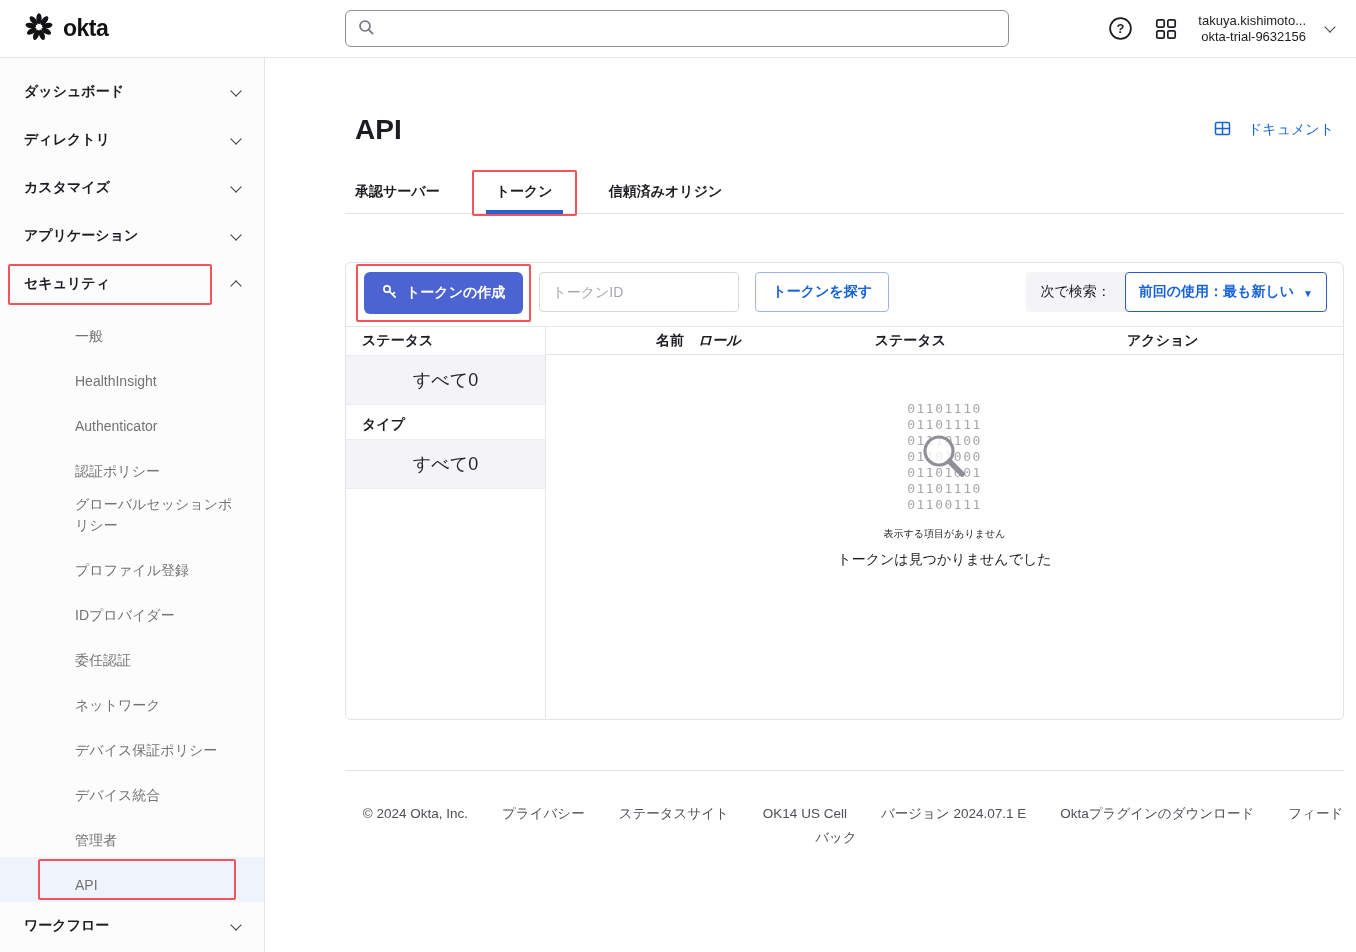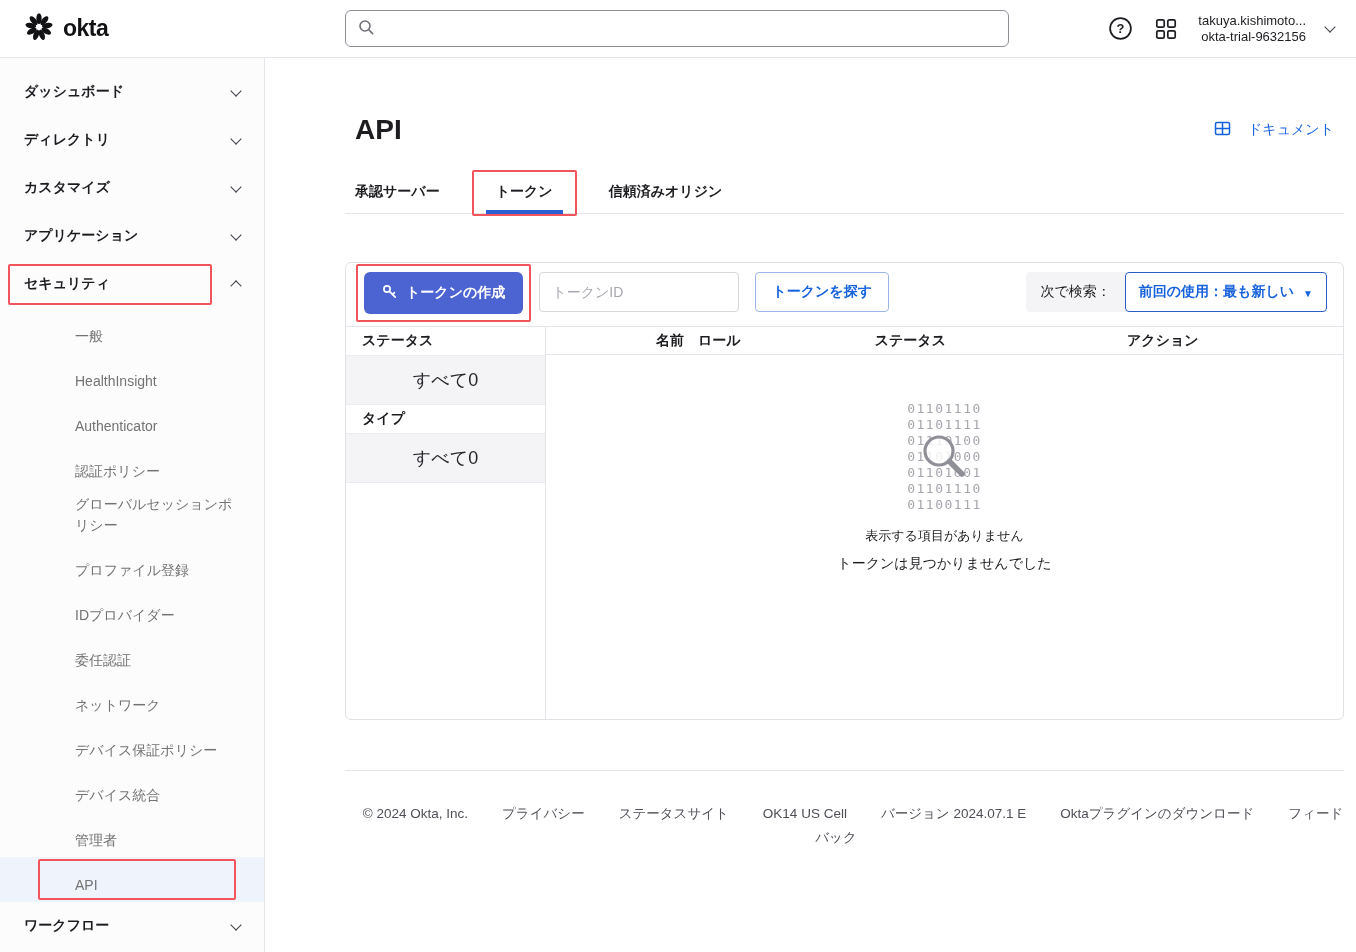--- a/index.html
+++ b/index.html
@@ -72,33 +72,33 @@
   .sort-select{display:flex;align-items:center;gap:9px;padding:0 13px;border:1px solid #2c5cc6;
     border-radius:4px;color:var(--accent);font-weight:700;font-size:14px;background:#fff;cursor:pointer;}
   .sort-caret{font-size:10px;transform:translateY(1px);}
   
   .table-region{flex:1;display:flex;border-top:1px solid var(--line);}
   .filters{width:200px;flex-shrink:0;border-right:1px solid var(--line);}
   .filter-header{height:28px;display:flex;align-items:center;padding:0 16px;font-weight:700;font-size:14px;}
   .filter-row{height:50px;display:flex;align-items:center;justify-content:center;padding:0 16px;
     background:var(--rowbg);font-size:18px;color:#26262b;border-top:1px solid #ececf0;
     border-bottom:1px solid #ececf0;cursor:pointer;}
-  .filter-group + .filter-group{margin-top:0;}
+  .filter-group + .filter-group{margin-top:6px;}
   .table-main{flex:1;display:flex;flex-direction:column;}
   .thead{height:28px;display:flex;align-items:center;font-size:14px;font-weight:700;
     border-bottom:1px solid var(--line);}
   .thead .th:nth-child(1){margin-left:110px;}
-  .thead .th:nth-child(2){margin-left:14px;}
+  .thead .th:nth-child(2){margin-left:14px;font-style:italic;}
   .thead .th:nth-child(3){margin-left:134px;}
   .thead .th:nth-child(4){margin-left:181px;}
   .empty{margin-top:46px;text-align:center;}
   .binary{position:relative;display:inline-block;font-family:"DejaVu Sans Mono","Liberation Mono",monospace;
     font-size:13px;line-height:16px;letter-spacing:1.5px;color:#a6a6ae;}
   .binary .mag{position:absolute;left:50%;top:52%;transform:translate(-50%,-50%);}
-  .empty-title{margin-top:14px;font-size:13px;color:var(--ink);text-align:center;}
+  .empty-title{margin-top:14px;font-size:10px;color:var(--ink);text-align:center;}
   .empty-sub{margin-top:10px;font-size:14px;color:var(--ink);}
   
   .footer{margin-top:50px;border-top:1px solid var(--line);padding-top:31px;text-align:center;
     font-size:13.5px;color:#4f4f57;line-height:24px;}
   .footer span{margin:0 17px;}
   .footer .lnk{cursor:pointer;}
 </style>
 </head>
 <body>
 

